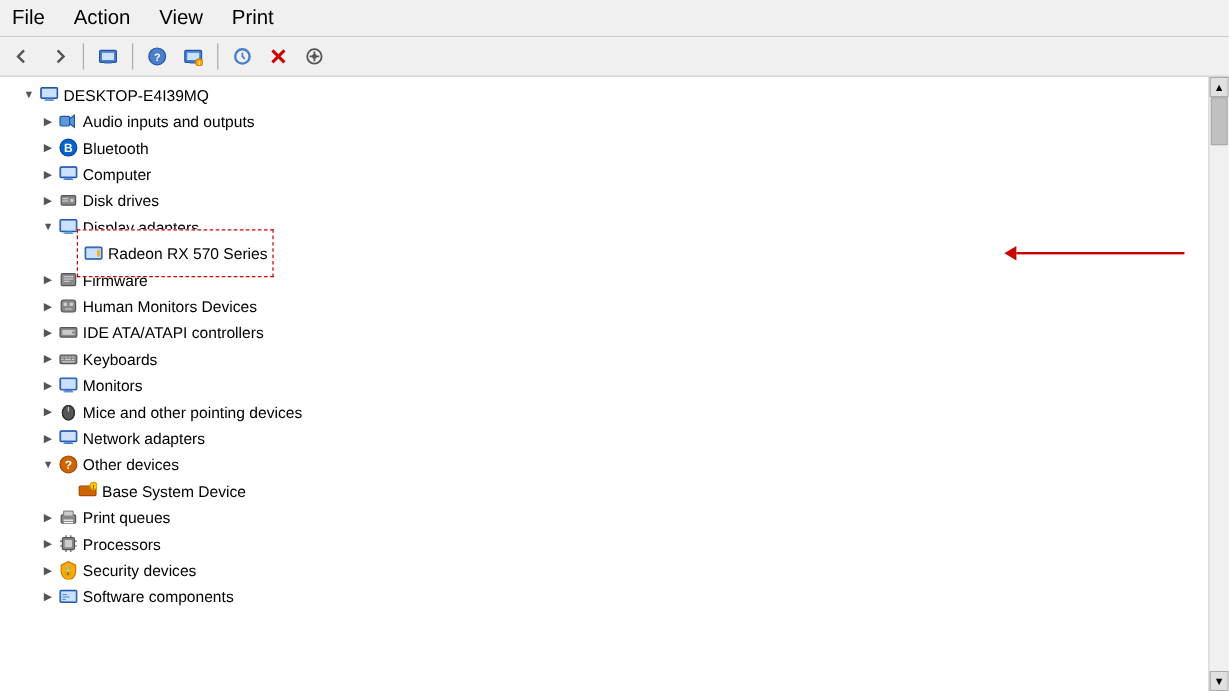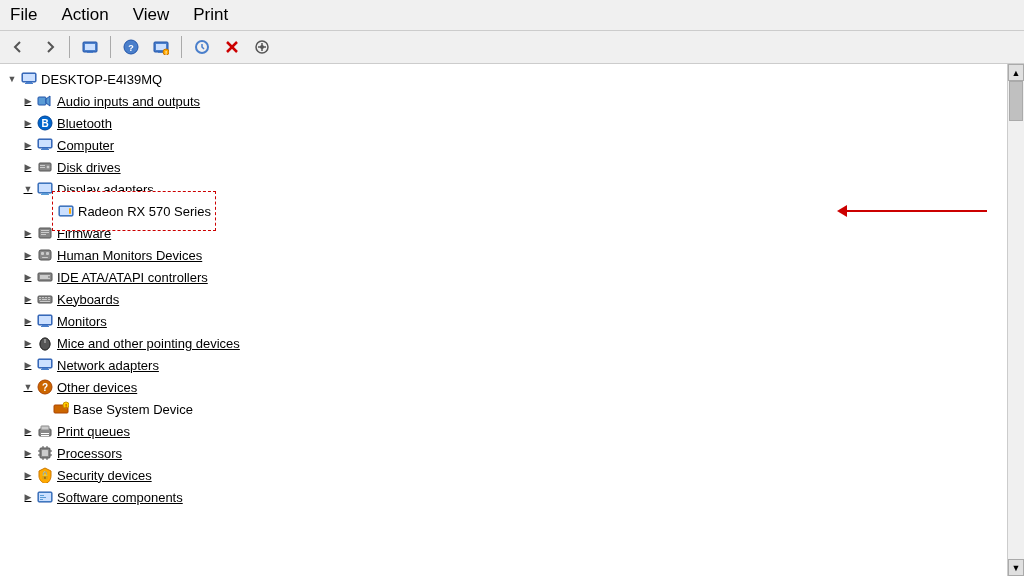--- a/index.html
+++ b/index.html
@@ -106,24 +106,25 @@
 
     
     .tree-node {
       display: flex;
       align-items: center;
       height: 22px;
       padding-right: 4px;
       cursor: pointer;
       white-space: nowrap;
       user-select: none;
+      margin-left: 12px;
     }
 
     .indent-0 { padding-left: 4px; }
-    .indent-1 { padding-left: 20px; text-decoration: underline; }
+    .indent-1 { padding-left: 20px; }
     .indent-2 { padding-left: 36px; }
 
     .expand-btn {
       width: 16px;
       height: 16px;
       display: inline-flex;
       align-items: center;
       justify-content: center;
       font-size: 9px;
       color: #555;

